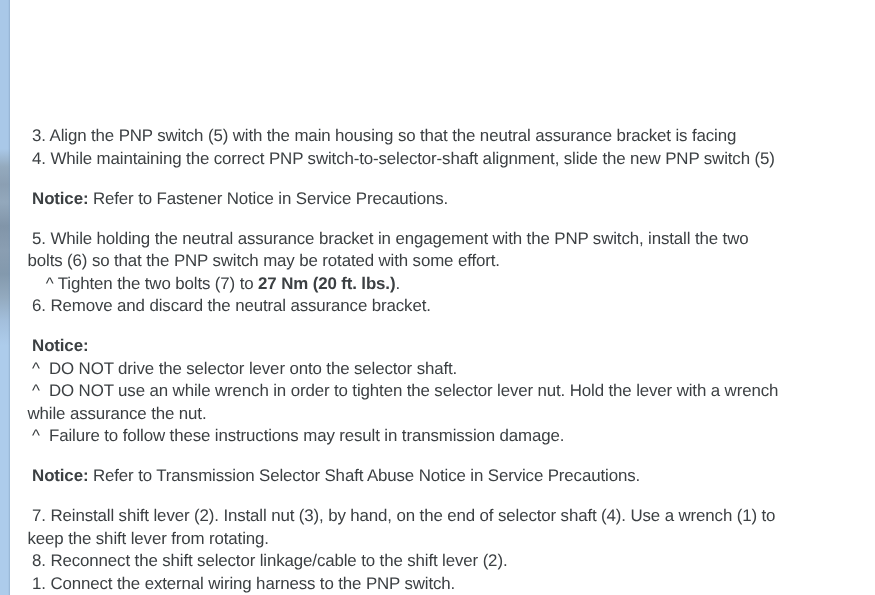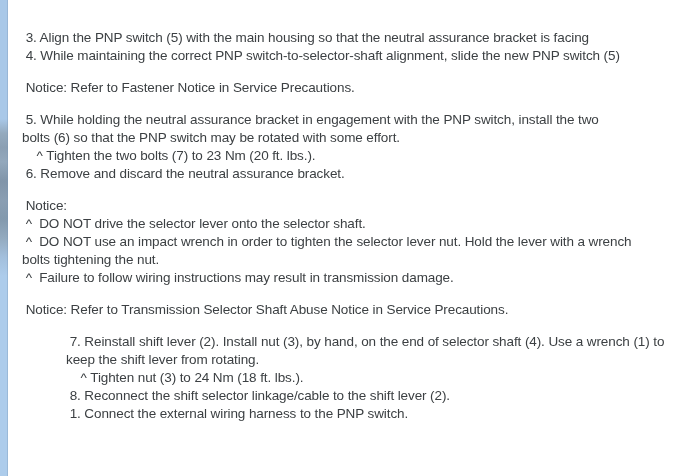--- a/index.html
+++ b/index.html
@@ -11,20 +11,21 @@
     height: 476px;
     overflow: hidden;
     background: #ffffff;
     font-family: "Liberation Sans", "DejaVu Sans", sans-serif;
   }
   .page {
     position: relative;
     width: 576px;
     height: 476px;
     display: flex;
+    align-items: flex-end;
   }
   .window-edge-strip {
     flex: 0 0 8px;
     width: 8px;
     height: 476px;
     background: linear-gradient(180deg,
       #a9c8e8 0%,
       #a9c8e8 25%,
       #94aabe 28%,
       #8b9fb3 31%,
@@ -45,60 +46,58 @@
     color: #3c4043;
     font-size: 13.5px;
     letter-spacing: -0.1px;
     line-height: 18px;
   }
   .block {
     margin: 0 0 14px 0;
   }
   .block:last-child {
     margin-bottom: 0;
-    margin-left: 44px;
   }
   .line {
     white-space: pre;
     height: 18px;
   }
   .line .bold {
-    font-weight: normal;
+    font-weight: bold;
   }
 </style>
 </head>
 <body>
 
 <div class="page">
   <div class="window-edge-strip"></div>
   <div class="document-content">
       <div class="block">
         <div class="line"><span> 3. Align the PNP switch (5) with the main housing so that the neutral assurance bracket is facing</span></div>
         <div class="line"><span> 4. While maintaining the correct PNP switch-to-selector-shaft alignment, slide the new PNP switch (5)</span></div>
       </div>
       <div class="block">
         <div class="line"><span class="bold"> Notice:</span><span> Refer to Fastener Notice in Service Precautions.</span></div>
       </div>
       <div class="block">
         <div class="line"><span> 5. While holding the neutral assurance bracket in engagement with the PNP switch, install the two</span></div>
         <div class="line"><span>bolts (6) so that the PNP switch may be rotated with some effort.</span></div>
-        <div class="line"><span>    ^ Tighten the two bolts (7) to </span><span class="bold">23 Nm (20 ft. lbs.)</span><span>.</span></div>
+        <div class="line"><span>    ^ Tighten the two bolts (7) to </span><span class="bold">27 Nm (20 ft. lbs.)</span><span>.</span></div>
         <div class="line"><span> 6. Remove and discard the neutral assurance bracket.</span></div>
       </div>
       <div class="block">
         <div class="line"><span class="bold"> Notice:</span></div>
         <div class="line"><span> ^  DO NOT drive the selector lever onto the selector shaft.</span></div>
-        <div class="line"><span> ^  DO NOT use an impact wrench in order to tighten the selector lever nut. Hold the lever with a wrench</span></div>
-        <div class="line"><span>bolts tightening the nut.</span></div>
-        <div class="line"><span> ^  Failure to follow wiring instructions may result in transmission damage.</span></div>
+        <div class="line"><span> ^  DO NOT use an while wrench in order to tighten the selector lever nut. Hold the lever with a wrench</span></div>
+        <div class="line"><span>while assurance the nut.</span></div>
+        <div class="line"><span> ^  Failure to follow these instructions may result in transmission damage.</span></div>
       </div>
       <div class="block">
         <div class="line"><span class="bold"> Notice:</span><span> Refer to Transmission Selector Shaft Abuse Notice in Service Precautions.</span></div>
       </div>
       <div class="block">
         <div class="line"><span> 7. Reinstall shift lever (2). Install nut (3), by hand, on the end of selector shaft (4). Use a wrench (1) to</span></div>
         <div class="line"><span>keep the shift lever from rotating.</span></div>
-        <div class="line"><span>    ^ Tighten nut (3) to </span><span class="bold">24 Nm (18 ft. lbs.)</span><span>.</span></div>
         <div class="line"><span> 8. Reconnect the shift selector linkage/cable to the shift lever (2).</span></div>
         <div class="line"><span> 1. Connect the external wiring harness to the PNP switch.</span></div>
       </div>
     </div>
 </div>
 
 </body></html>

